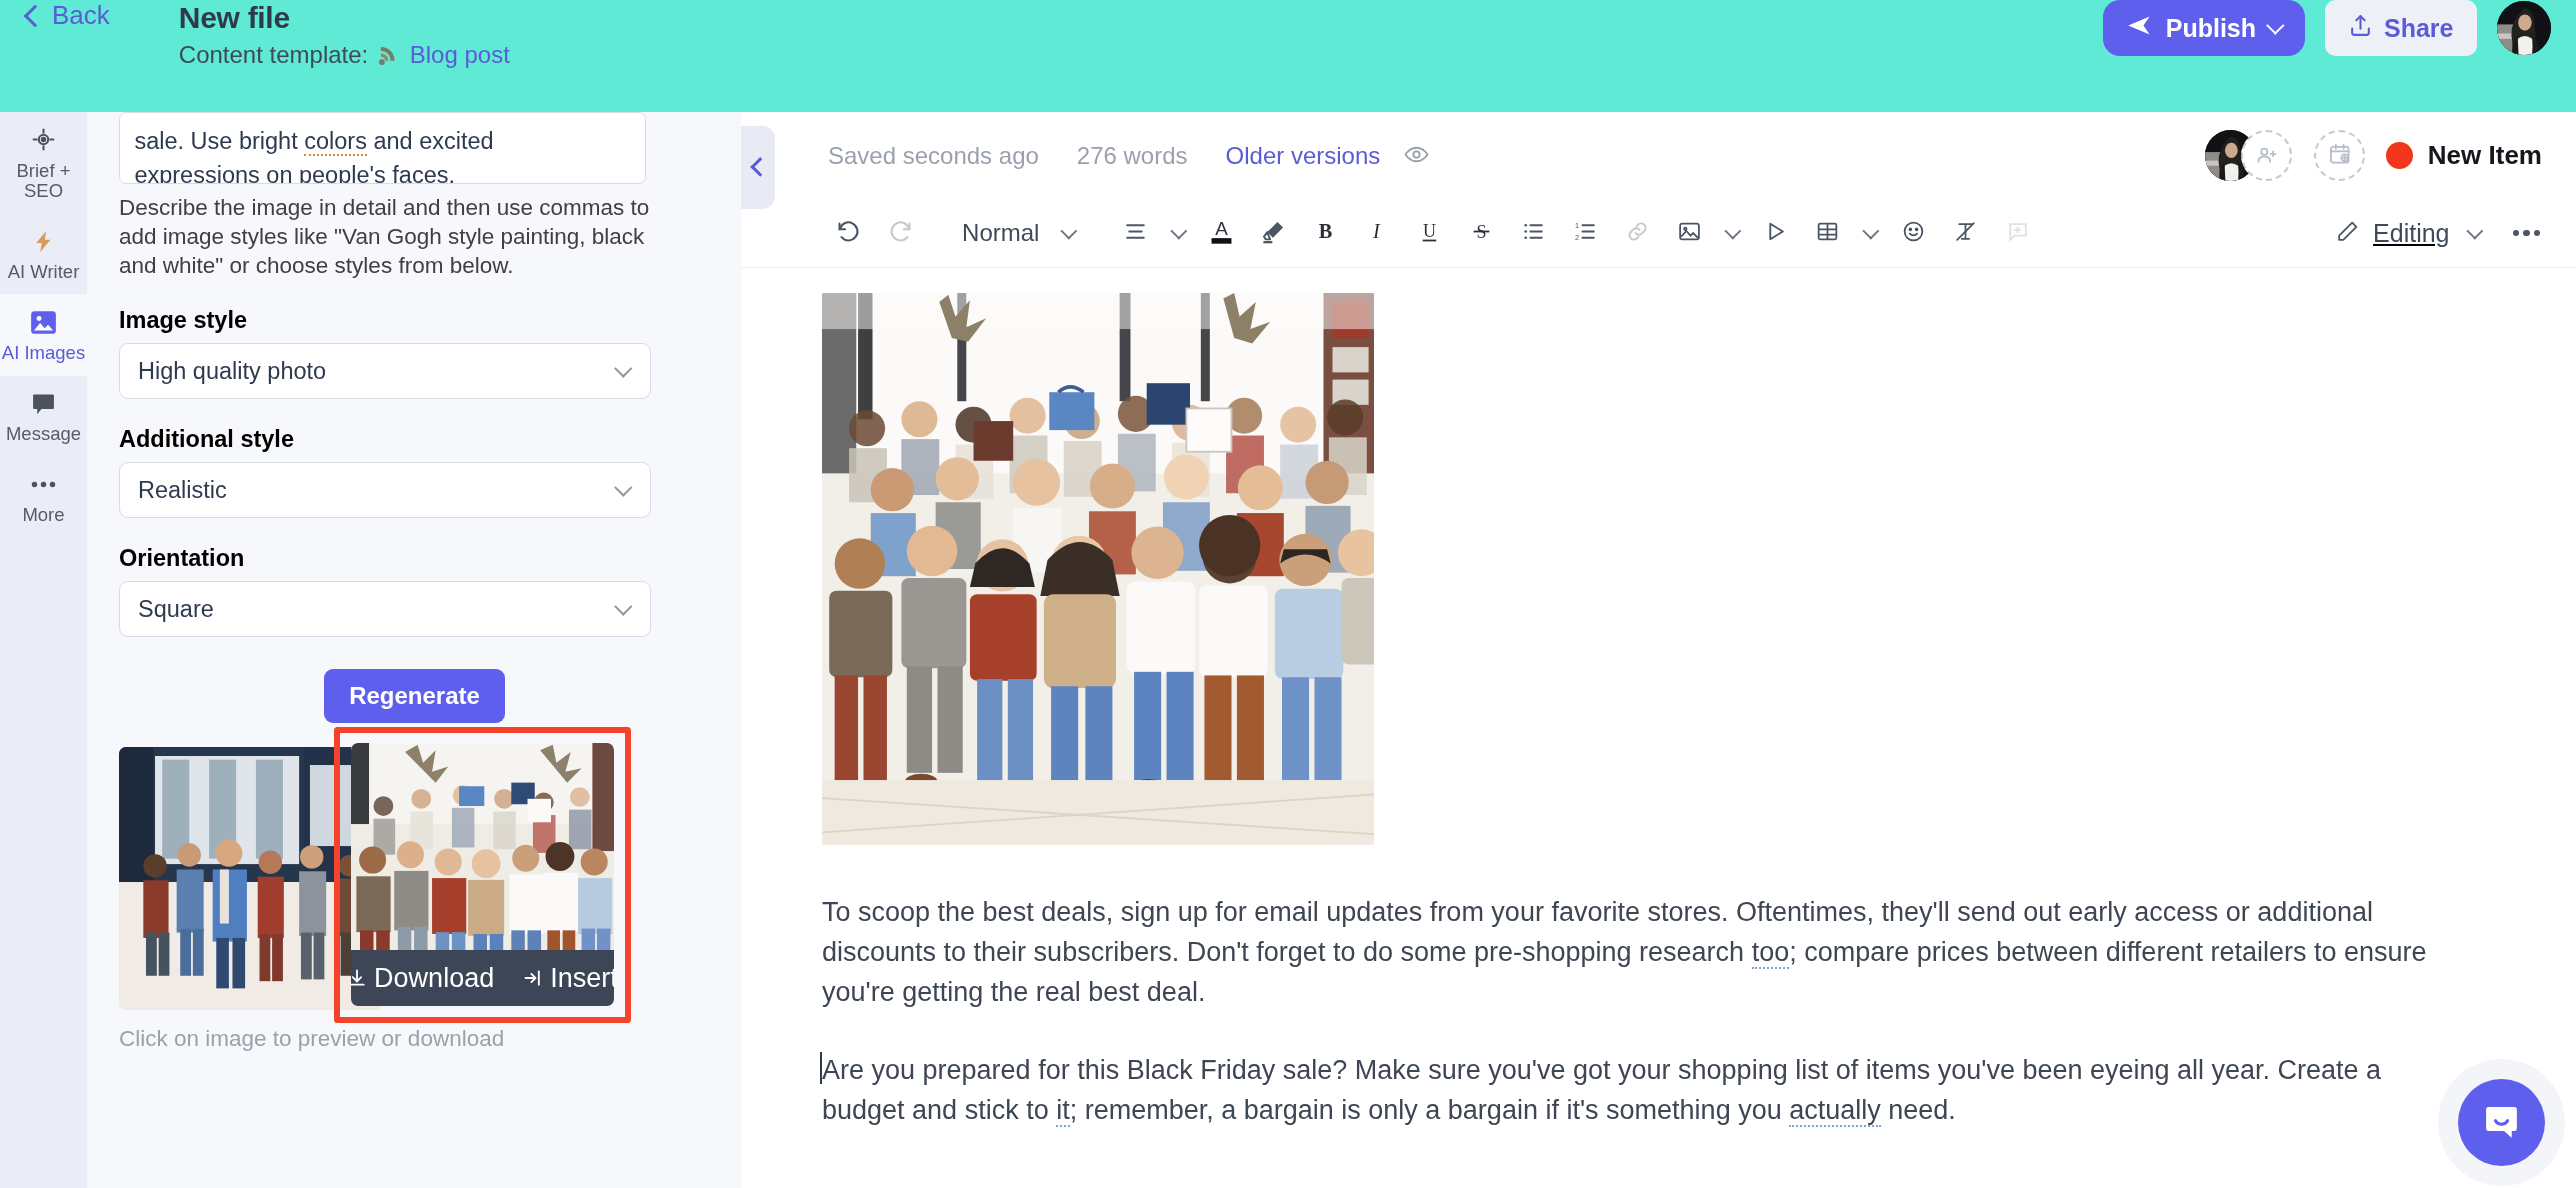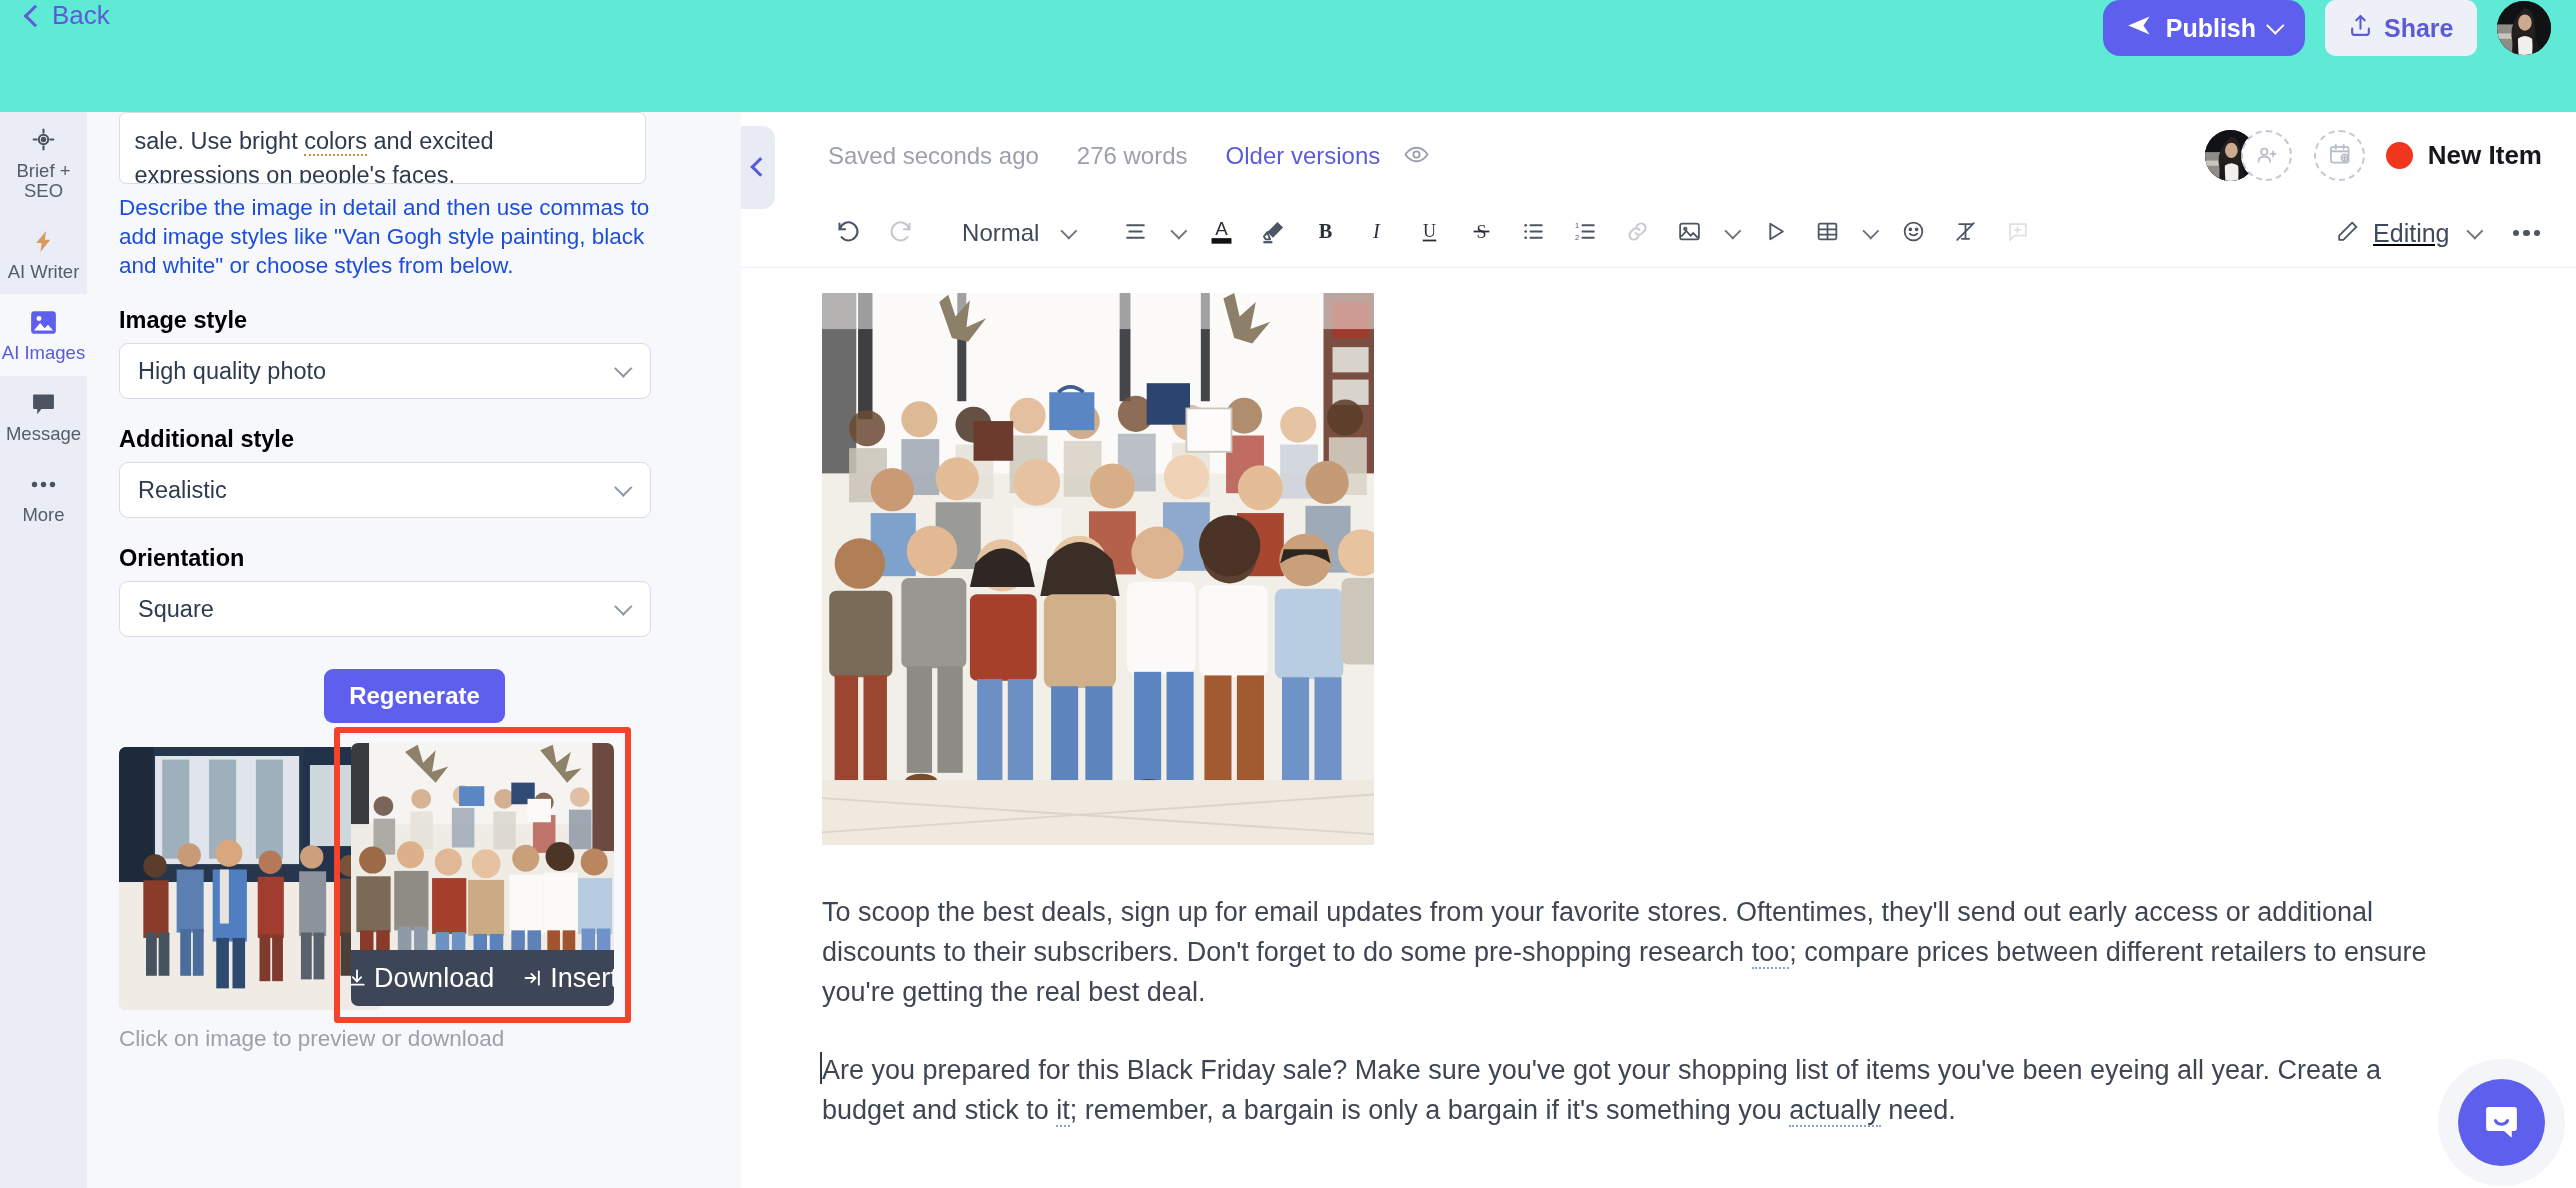--- a/index.html
+++ b/index.html
@@ -71,21 +71,21 @@
   .prompt-box {
     margin-top: 0; background:#fff; border:0.9px solid #d7dbe4; border-radius:7.2px;
     padding: 10.8px 14.4px 12.6px; width: 527px; height: 72px; position:relative;
     font-size: 23.5px; color:#2e3a4e; line-height: 34px; overflow:hidden;
   }
   .spell { border-bottom: 2.7px dotted #d08a3c; }
   .resize-grip {
     position:absolute; right:3.6px; bottom:2.7px; width:12.6px; height:12.6px;
   }
   .helper {
-    margin-top: 9px; width: 532px; font-size: 22.5px; line-height: 29px; color:#1d4ed8;
+    margin-top: 9px; width: 532px; font-size: 22.5px; line-height: 29px; color:#404040;
   }
   .field-label { margin-top: 27px; font-size: 23.5px; font-weight:700; color:#000000;}
   .select {
     margin-top: 9px; width: 532px; height: 56px; background:#fff;
     border:0.9px solid #d7dbe4; border-radius:9px; display:flex; align-items:center;
     padding: 0 18px; font-size: 23.5px; color:#2e3a4e; cursor:pointer; position:relative;
   }
   .select .caret { position:absolute; right: 20px; width:12.6px;height:12.6px;
     border-right:2.7px solid #8d95a3; border-bottom:2.7px solid #8d95a3; transform:rotate(45deg); margin-top:-5.4px;}
   .regen-wrap { display:flex; justify-content:center; margin-top: 32px; }
@@ -180,20 +180,34 @@
 </style>
 </head>
 <body>
 
 <div class="topbar">
   <div class="back-btn">
     <span class="back-chevron"></span>
     <span>Back</span>
   </div>
 
+  <div class="titleblock">
+    <div class="file-title">New file</div>
+    <div class="tpl-row">
+      <span class="tpl-label">Content template:</span>
+      <span class="rss-icon">
+        <svg width="23.5" height="23.5" viewBox="0 0 24 24">
+          <path d="M5 15.5a3 3 0 0 1 3 3 3 3 0 0 1-3 3 3 3 0 0 1-3-3 3 3 0 0 1 3-3z" fill="#7d7a63"></path>
+          <path d="M4 3v4.2c6 0 9.8 3.9 9.8 9.8H18C18 9.3 12.1 3 4 3z" fill="#7d7a63"></path>
+          <path d="M4 9.6v3.4c2.4 0 4.2 1.7 4.2 4.2h3.4c0-4.4-3.2-7.6-7.6-7.6z" fill="#8e8b73"></path>
+        </svg>
+      </span>
+      <span class="tpl-link">Blog post</span>
+    </div>
+  </div>
 
   <div class="topright">
     <div class="publish-btn">
       <span>
         <svg width="27" height="27" viewBox="0 0 24 24">
             <path d="M2 12l19-8-5.5 8L21 20 2 12z" fill="#fff"></path>
           </svg>
       </span>
       <span>Publish</span>
       <span class="publish-caret"></span>

